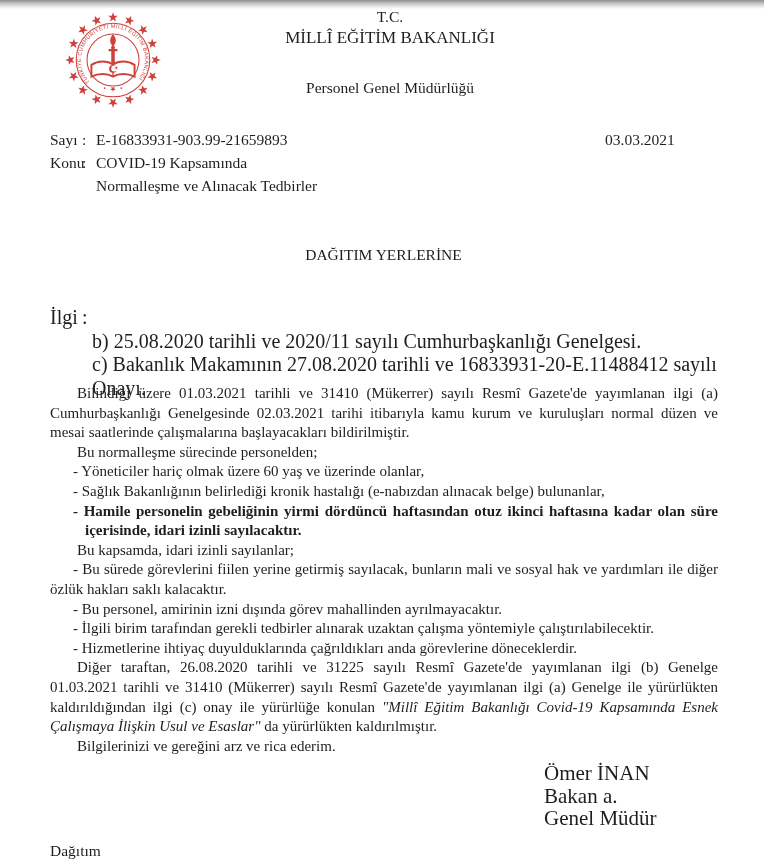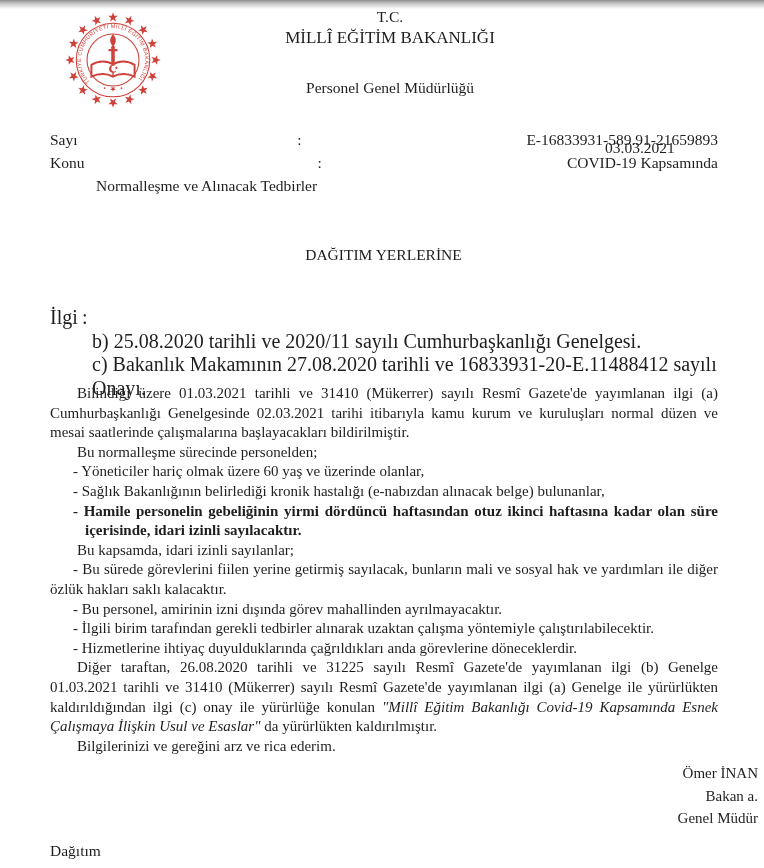--- a/index.html
+++ b/index.html
@@ -13,42 +13,42 @@
     background:linear-gradient(to bottom,#8e8e8e 0%,#c7c7c7 40%,#ffffff 100%);
   }
   
   .emblem { position:absolute; top:9px; left:62px; width:102px; height:102px; }
   .letterhead-text { position:absolute; top:6px; left:0; width:100%; text-align:center; padding-left:16px; box-sizing:border-box; }
   .lh1 { font-size:15.5px; line-height:21px; }
   .lh2 { font-size:17px;   line-height:22px; }
   .lh3 { font-size:15.5px; line-height:22px;margin-top:28px; }
   
   .meta { position:absolute; top:128px; left:50px; width:668px; font-size:15.5px; }
-  .meta-row { display:flex; line-height:23px;justify-content:space-between; }
+  .meta-row { display:flex; line-height:23px; }
   .meta-label { width:32px; flex:0 0 auto; }
   .meta-colon { width:14px; flex:0 0 auto; }
   .konu-line2 { padding-left:46px; line-height:23px; }
-  .doc-date { position:absolute; left:555px; top:8px; line-height:23px; }
+  .doc-date { position:absolute; left:555px; top:0; line-height:23px; }
   
   .doc-heading { position:absolute; top:246px; left:0; width:100%; text-align:center; padding-left:3px; box-sizing:border-box; font-size:15.5px; }
   
   .ilgi { position:absolute; top:306px; left:50px; width:668px; font-size:20px; line-height:23.5px; }
   .ilgi-row { display:flex; }
   .ilgi-label { width:32px; flex:0 0 auto; }
   .ilgi-colon { width:14px; flex:0 0 auto; }
   .ilgi-item-indent { padding-left:42px; }
   
   .body-text { position:absolute; top:384px; left:50px; width:668px; font-size:15px; line-height:19.6px; text-align:justify; }
   .body-text p { margin:0; }
   .ind    { text-indent:27px; }
   .bullet { text-indent:23px; }
   .hang   { padding-left:35px; text-indent:-12px;font-weight:bold; }
   .it     { font-style:italic; }
   
-  .signature { position:absolute; top:762px; left:578px; width:180px; text-align:right; font-size:15px; line-height:22.5px; }
+  .signature { position:absolute; top:762px; left:544px; width:180px; text-align:left; font-size:21px; line-height:22.5px; }
   
   .dagitim { position:absolute; top:842px; left:50px; font-size:15.5px; }
 </style>
 </head>
 <body>
 
 <div class="page">
   <div class="top-shadow"></div>
 
   <div class="emblem">
@@ -100,21 +100,21 @@
     <div class="lh1">T.C.</div>
     <div class="lh2">MİLLÎ EĞİTİM BAKANLIĞI</div>
     <div class="lh3">Personel Genel Müdürlüğü</div>
   </div>
 
   <div class="meta">
     <div class="doc-date">03.03.2021</div>
     <div class="meta-row">
       <span class="meta-label">Sayı</span>
       <span class="meta-colon">:</span>
-      <span>E-16833931-589.91-21659893</span>
+      <span>E-16833931-903.99-21659893</span>
     </div>
     <div class="meta-row">
       <span class="meta-label">Konu</span>
       <span class="meta-colon">:</span>
       <span>COVID-19 Kapsamında</span>
     </div>
     <div class="konu-line2">Normalleşme ve Alınacak Tedbirler</div>
   </div>
 
   <div class="doc-heading">DAĞITIM YERLERİNE</div>

